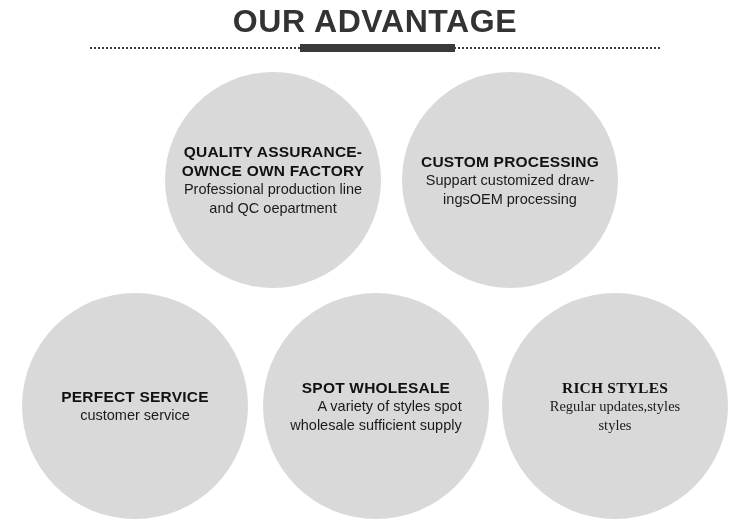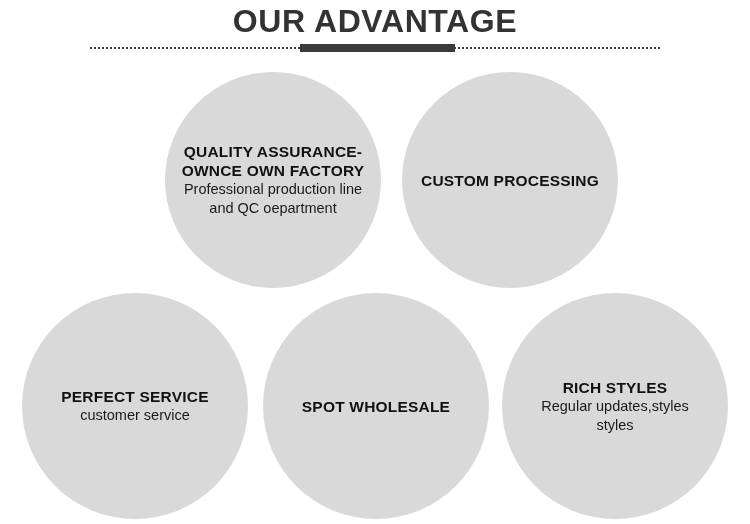--- a/index.html
+++ b/index.html
@@ -99,21 +99,21 @@
 
   
   .c3 { left: 22px;  top: 293px; width: 226px; height: 226px; align-items: center; }
   .c4 { left: 263px; top: 293px; width: 226px; height: 226px; text-align: right; }
   .c5 { left: 502px; top: 293px; width: 226px; height: 226px; }
 
   .c1 .c-stack { width: 214px; }
   .c2 .c-stack { width: 206px; }
   .c3 .c-stack { width: 220px; }
   .c4 .c-stack { width: 212px; }
-  .c5 .c-stack { width: 208px; }
+  .c5 .c-stack { width: 208px; font-family: Liberation Serif, serif; }
 
   .c-stack {
     display: flex;
     flex-direction: column;
     align-items: center;
     justify-content: center;
   }
 </style>
 </head>
 <body>
@@ -134,33 +134,37 @@
       <div class="c-title">QUALITY ASSURANCE-
 OWNCE OWN FACTORY</div>
       <div class="c-body">Professional production line
 and QC oepartment</div>
     </div>
   </div>
 
   <div class="circle c2">
     <div class="c-stack">
       <div class="c-title">CUSTOM PROCESSING</div>
+      <div class="c-body">Suppart customized draw-
+ingsOEM processing</div>
     </div>
   </div>
 
   <div class="circle c3">
     <div class="c-stack">
       <div class="c-title">PERFECT SERVICE</div>
       <div class="c-body">customer service</div>
     </div>
   </div>
 
   <div class="circle c4">
     <div class="c-stack">
       <div class="c-title">SPOT WHOLESALE</div>
+      <div class="c-body">A variety of styles spot
+wholesale sufficient supply</div>
     </div>
   </div>
 
   <div class="circle c5">
     <div class="c-stack">
       <div class="c-title">RICH STYLES</div>
       <div class="c-body">Regular updates,styles
 styles</div>
     </div>
   </div>

